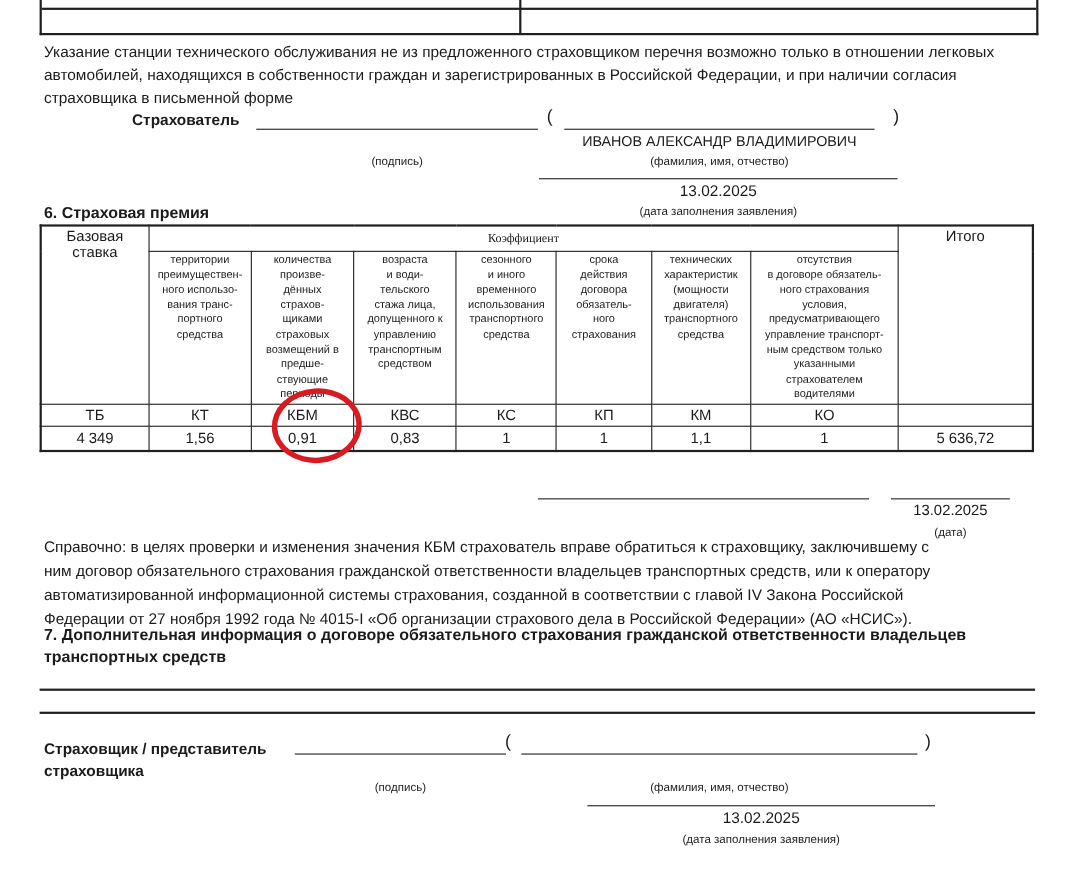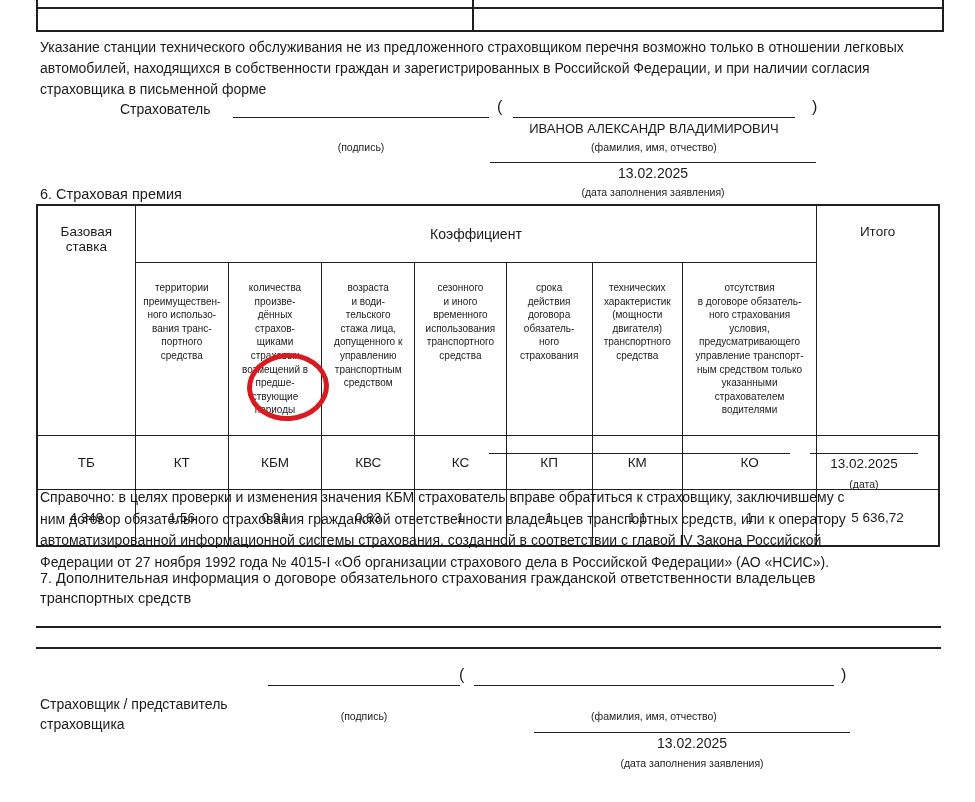--- a/index.html
+++ b/index.html
@@ -6,21 +6,21 @@
   body {
     width: 975px; height: 802px;
     background: #ffffff;
     font-family: "Liberation Sans", sans-serif;
     color: #1b1b1b;
     overflow: hidden;
   }
   .page { position: relative; width: 975px; height: 802px; background: #fff; }
   .abs { position: absolute; }
   .pre { white-space: pre-line; }
-  .b { font-weight: normal; }
+  .b { font-weight: bold; }
   .center { text-align: center; margin-top: 21px; }
 
   
   .top-table {
     left: 36px; top: 0; width: 904px; height: 30px;
     border-left: 2px solid #1f1f1f;
     border-right: 2px solid #1f1f1f;
     border-bottom: 2px solid #1f1f1f;
   }
   .top-table-hline { left: 0; top: 7px; width: 100%; border-top: 2px solid #1f1f1f; }
@@ -33,24 +33,24 @@
 
   
   table.premium {
     border-collapse: collapse;
     table-layout: fixed;
     border: 2px solid #1f1f1f;
   }
   table.premium td {
     border: 1.5px solid #1f1f1f;
     text-align: center;
-    padding: 18px 2px;
+    padding: 1px 2px;
     overflow: hidden;
   }
-  td.hdr-top { font-size: 14px; height: 20px; vertical-align: middle; }
+  td.hdr-top { font-size: 11px; height: 20px; vertical-align: middle; font-family: Liberation Serif, serif; }
   td.hdr-span { font-size: 13.5px; vertical-align: top; padding-top: 3px; }
   td.hdr-sub { font-size: 10px; line-height: 13.6px; vertical-align: top; height: 136px; padding-top: 3px; }
   td.code-cell { font-size: 13.5px; height: 17px; margin-top: 45px; }
   td.val-cell { font-size: 13.5px; height: 19px; }
 
   .kbm-circle {
     left: 247px; top: 353px; width: 72px; height: 58px;
     border: 5px solid #d81b21;
     border-radius: 50%;
     transform: rotate(-4deg);
@@ -195,21 +195,21 @@
   <div class="abs body-text pre" style="left:40px; top:487px; width:900px; line-height:21.5px;">Справочно: в целях проверки и изменения значения КБМ страхователь вправе обратиться к страховщику, заключившему с
 ним договор обязательного страхования гражданской ответственности владельцев транспортных средств, или к оператору
 автоматизированной информационной системы страхования, созданной в соответствии с главой IV Закона Российской
 Федерации от 27 ноября 1992 года № 4015-I «Об организации страхового дела в Российской Федерации» (АО «НСИС»).</div>
 
   <div class="abs b pre" style="left:40px; top:568px; width:890px; font-size:14.5px; line-height:20px;">7. Дополнительная информация о договоре обязательного страхования гражданской ответственности владельцев
 транспортных средств</div>
   <div class="abs rule-2" style="left:36px; top:626px; width:905px;"></div>
   <div class="abs rule-2" style="left:36px; top:647px; width:905px;"></div>
 
-  <div class="abs b pre" style="left:40px; top:670px; width:240px; font-size:14px; line-height:20px;margin-top:24px;">Страховщик / представитель
+  <div class="abs b pre" style="left:40px; top:670px; width:240px; font-size:14px; line-height:20px;">Страховщик / представитель
 страховщика</div>
   <div class="abs sig-line" style="left:268px; top:685px; width:192px;"></div>
   <div class="abs small-cap center" style="left:268px; top:689px; width:192px;">(подпись)</div>
   <div class="abs paren" style="left:459px; top:666px;">(</div>
   <div class="abs sig-line" style="left:474px; top:685px; width:360px;"></div>
   <div class="abs small-cap center" style="left:474px; top:689px; width:360px;">(фамилия, имя, отчество)</div>
   <div class="abs paren" style="left:841px; top:666px;">)</div>
   <div class="abs center" style="left:534px; top:714px; width:316px; font-size:14px;">13.02.2025</div>
   <div class="abs sig-line" style="left:534px; top:732px; width:316px;"></div>
   <div class="abs small-cap center" style="left:534px; top:736px; width:316px;">(дата заполнения заявления)</div>

